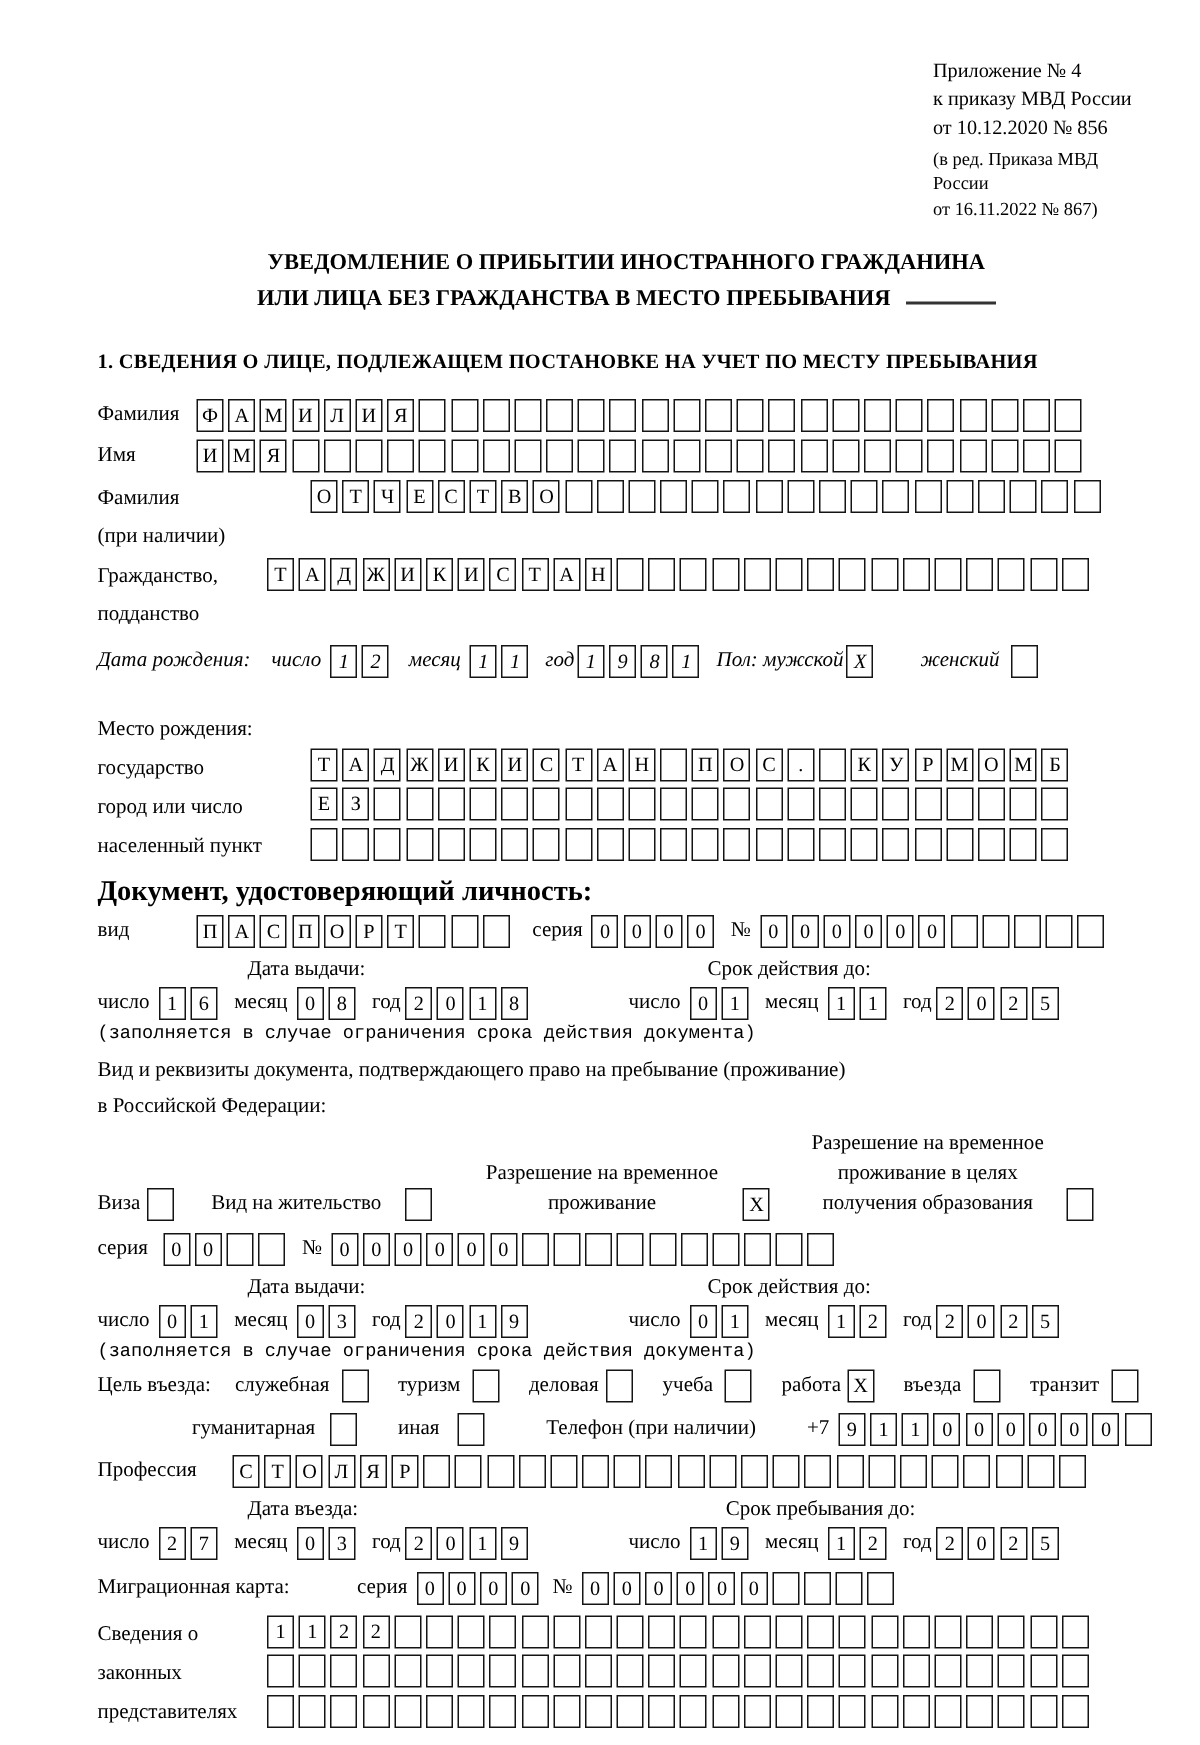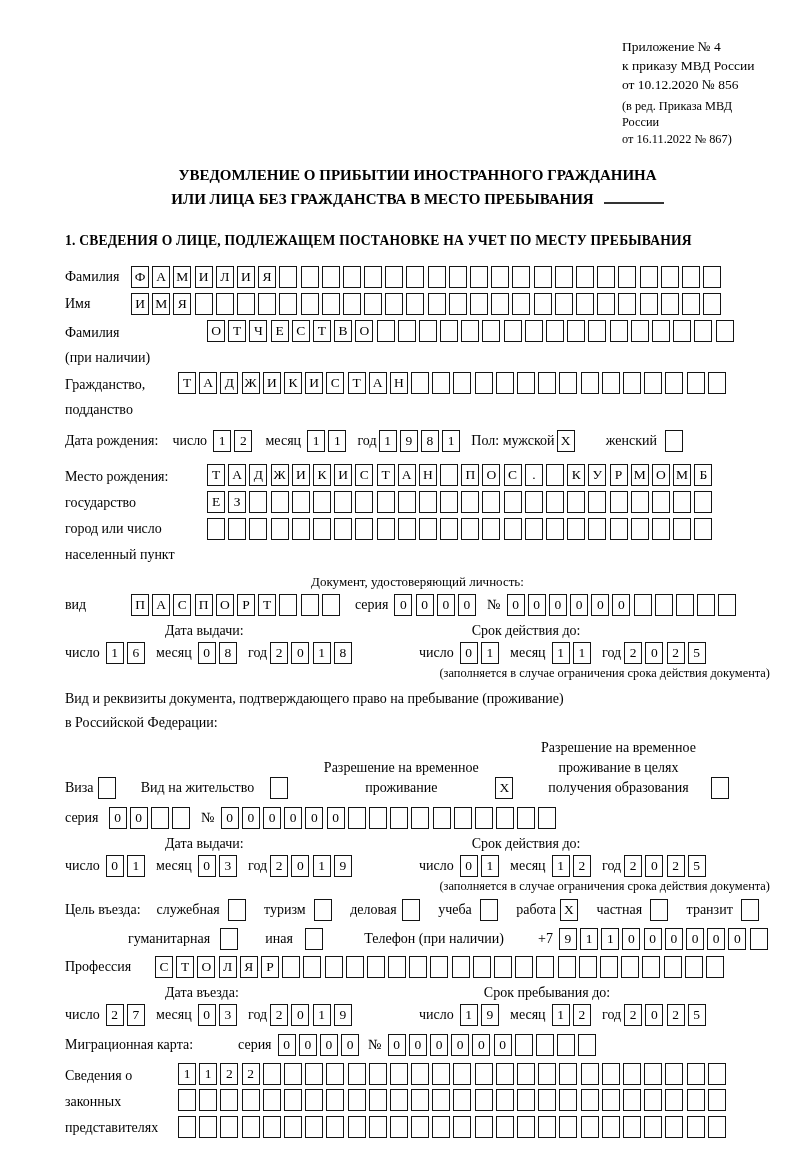--- a/index.html
+++ b/index.html
@@ -20,22 +20,22 @@
   
   .row{display:flex;align-items:center;margin-top:5px;}
   .row-top{display:flex;align-items:flex-start;margin-top:5px;}
   .lbl{font-size:14px;flex:none;}
   .cells{display:flex;flex:none;}
   .cell{box-sizing:content-box;width:16px;height:20px;border:1.8px solid #141414;margin-right:3.2px;
         display:flex;align-items:center;justify-content:center;
         font-size:13.5px;line-height:20px;flex:none;background:#fff;}
   .vgap > .cells{margin-bottom:4.6px;}
   .lblcol{flex:none;font-size:14px;line-height:25px;}
-  .small-note{font-size:12.4px;text-align:right;margin-top:2px;}
-  .doc-heading{text-align:center;font-weight:normal;font-size:13px;margin-top:6px;}
+  .small-note{font-size:12.4px;text-align:left;margin-top:2px;font-family:Liberation Mono, monospace;}
+  .doc-heading{font-weight:bold;font-size:19px;margin-top:6px;}
   .opt-label{font-size:14px;text-align:center;line-height:1.45;}
   .dlbl{font-size:14px;margin-right:6px;flex:none;}
   .dgroup{display:flex;align-items:center;}
   .dgroup .cells{margin-right:8px;}
   .datelbls{display:flex;font-size:14px;margin-top:7px;}
 </style>
 </head>
 <body>
 
 <div class="page">
@@ -187,21 +187,21 @@
         <span class="cell"></span>
         <span class="cell"></span>
         <span class="cell"></span>
         <span class="cell"></span>
         <span class="cell"></span>
         <span class="cell"></span>
         <span class="cell"></span>
       </span>
   </div>
 
-  <div class="row" style="margin-top:8px;">
+  <div class="row" style="margin-top:8px;font-style:italic;">
     <span class="lbl">Дата рождения:</span>
     <span class="dlbl" style="margin-left:14px;">число</span>
     <span class="cells">
         <span class="cell">1</span>
         <span class="cell">2</span>
       </span>
     <span class="dlbl" style="margin-left:10px;">месяц</span>
     <span class="cells">
         <span class="cell">1</span>
         <span class="cell">1</span>
@@ -216,21 +216,21 @@
     <span class="dlbl" style="margin-left:8px;margin-right:2px;">Пол: мужской</span>
     <span class="cells">
         <span class="cell">X</span>
       </span>
     <span class="dlbl" style="margin-left:28px;margin-right:8px;">женский</span>
     <span class="cells">
         <span class="cell"></span>
       </span>
   </div>
 
-  <div class="row-top" style="margin-top:12px;">
+  <div class="row-top" style="margin-top:22px;align-items:flex-end;">
     <span class="lblcol" style="width:142px;line-height:26px;">
       <div>Место рождения:</div>
       <div>государство</div>
       <div>город или число</div>
       <div>населенный пункт</div>
     </span>
     <span class="vgap">
       <span class="cells">
           <span class="cell">Т</span>
           <span class="cell">А</span>
@@ -528,21 +528,21 @@
           <span class="cell"></span>
         </span>
     </span>
     <span class="dgroup">
       <span class="lbl" style="margin-right:4px;">работа</span>
       <span class="cells">
           <span class="cell">X</span>
         </span>
     </span>
     <span class="dgroup">
-      <span class="lbl" style="margin-right:8px;">частная</span>
+      <span class="lbl" style="margin-right:8px;">въезда</span>
       <span class="cells">
           <span class="cell"></span>
         </span>
     </span>
     <span class="dgroup">
       <span class="lbl" style="margin-right:8px;">транзит</span>
       <span class="cells">
           <span class="cell"></span>
         </span>
     </span>

